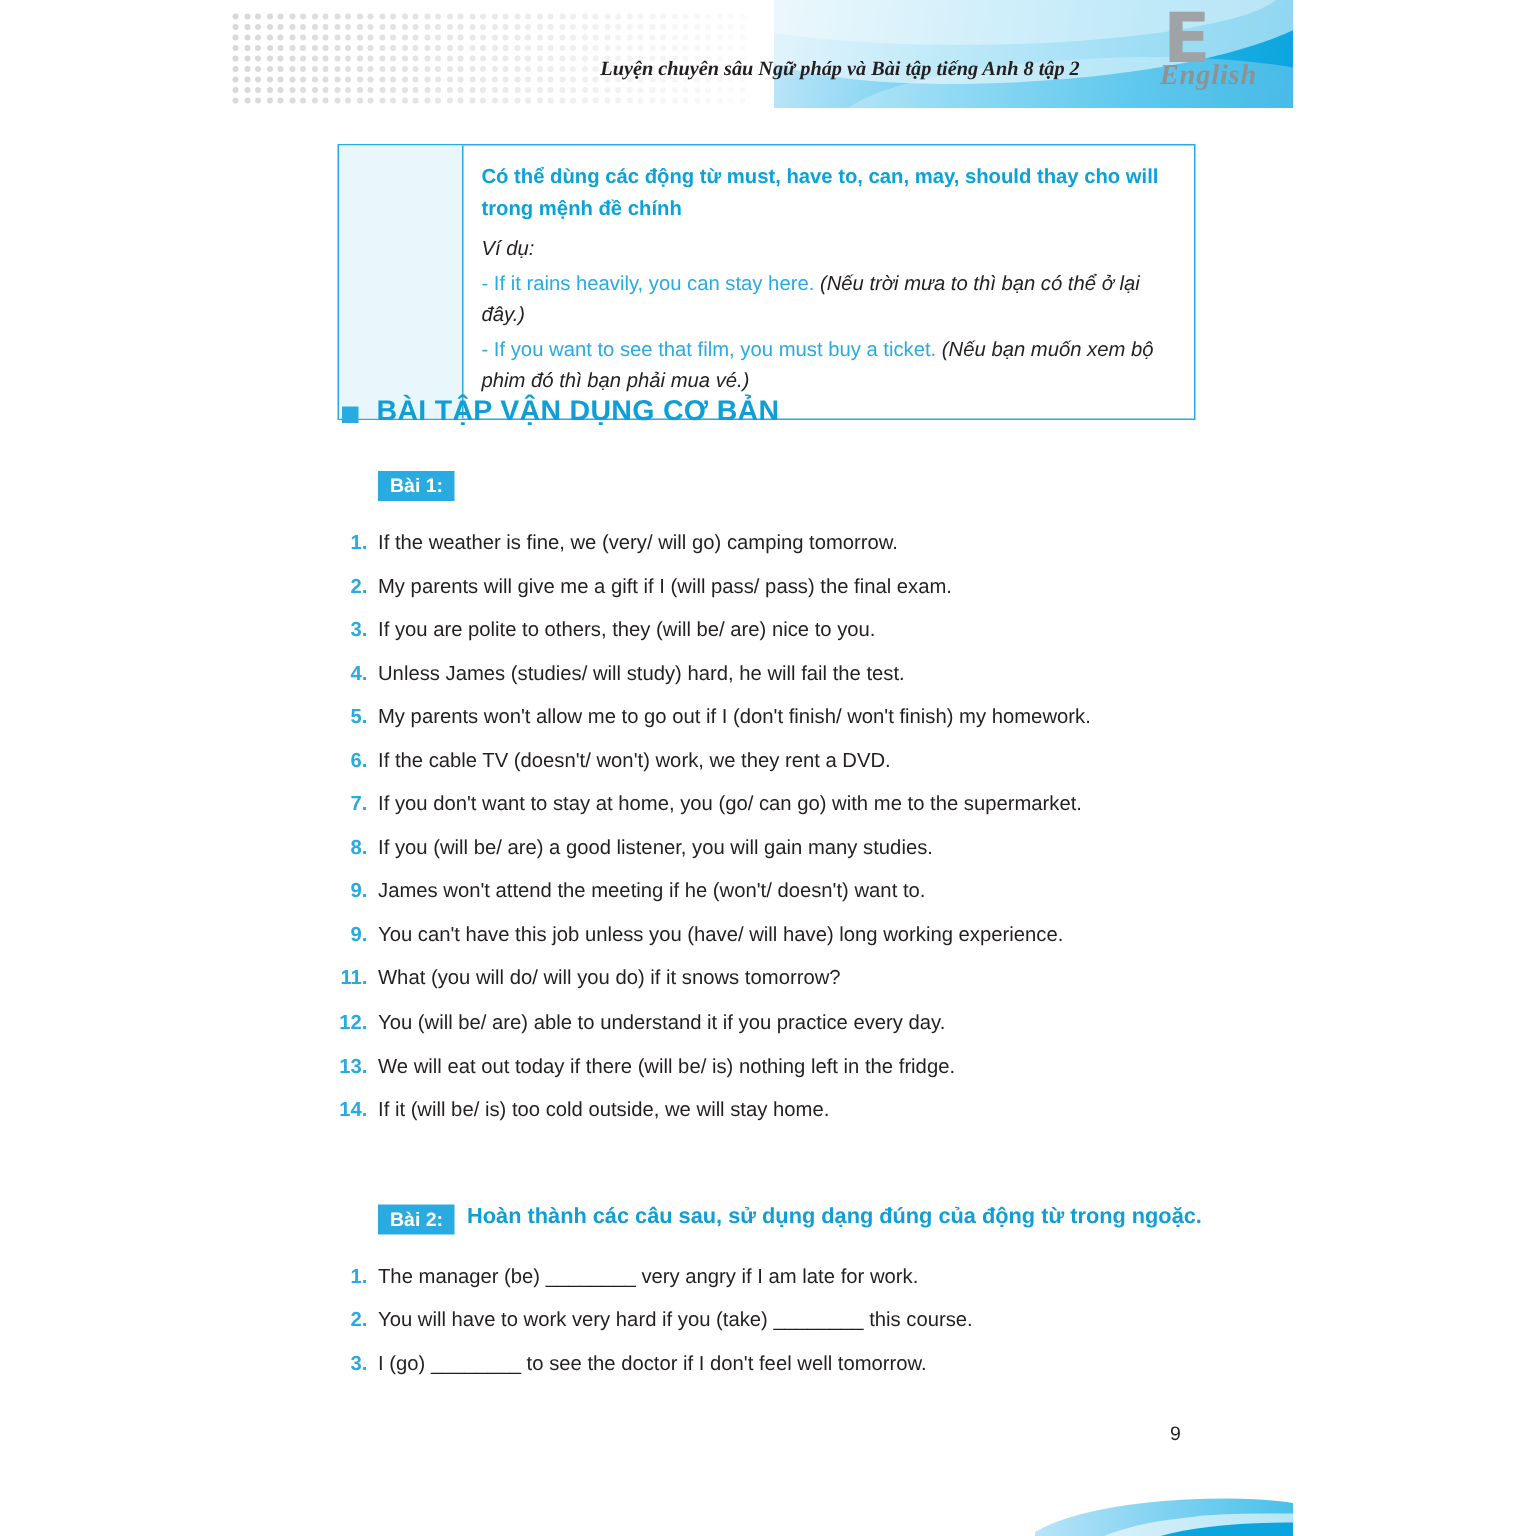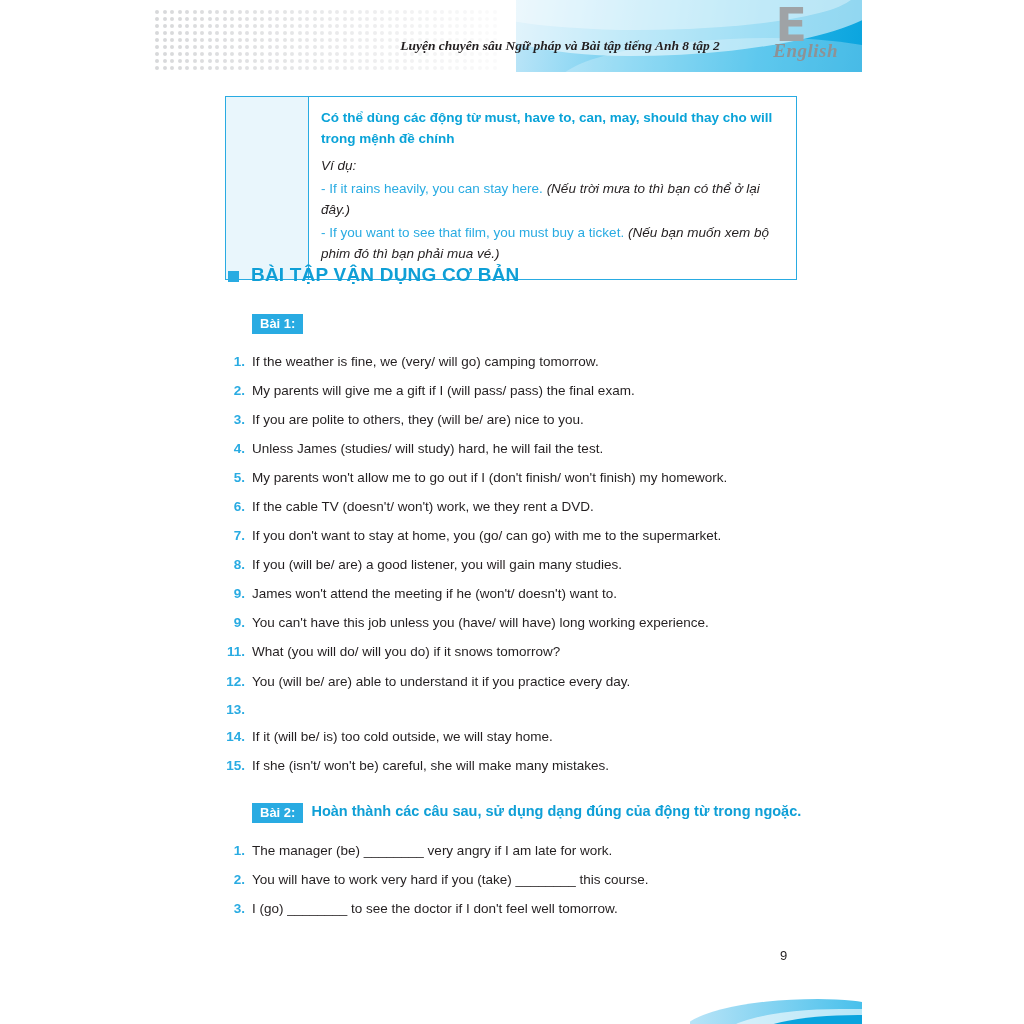--- a/index.html
+++ b/index.html
@@ -374,28 +374,25 @@
     <div class="qrow">
       <div class="qnum">11.</div>
       <div class="qtext">What (you will do/ will you do) if it snows tomorrow?</div>
     </div>
     <div class="qrow">
       <div class="qnum">12.</div>
       <div class="qtext">You (will be/ are) able to understand it if you practice every day.</div>
     </div>
     <div class="qrow">
       <div class="qnum">13.</div>
+      <div class="qtext">We will eat out today if there (will be/ is) nothing left in the fridge.</div>
     </div>
     <div class="qrow">
       <div class="qnum">14.</div>
       <div class="qtext">If it (will be/ is) too cold outside, we will stay home.</div>
-    </div>
-    <div class="qrow">
-      <div class="qnum">15.</div>
-      <div class="qtext">If she (isn't/ won't be) careful, she will make many mistakes.</div>
     </div>
   </div>
 
 <div class="ex-head" style="top: 803px;">
   <span class="ex-tag">Bài 2:</span>
   <span class="ex-title">Hoàn thành các câu sau, sử dụng dạng đúng của động từ trong ngoặc.</span>
 </div>
 
 <div class="qlist" id="ex2-list" style="top: 842px;">
     <div class="qrow">

